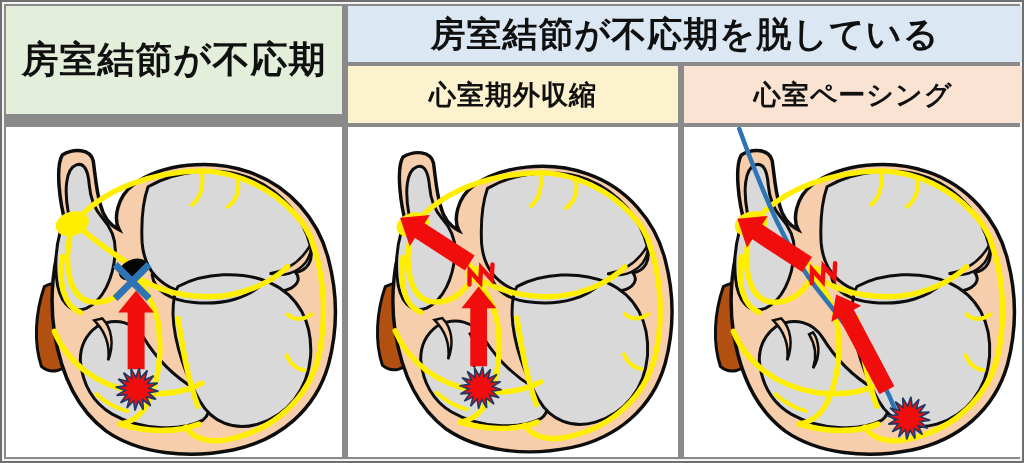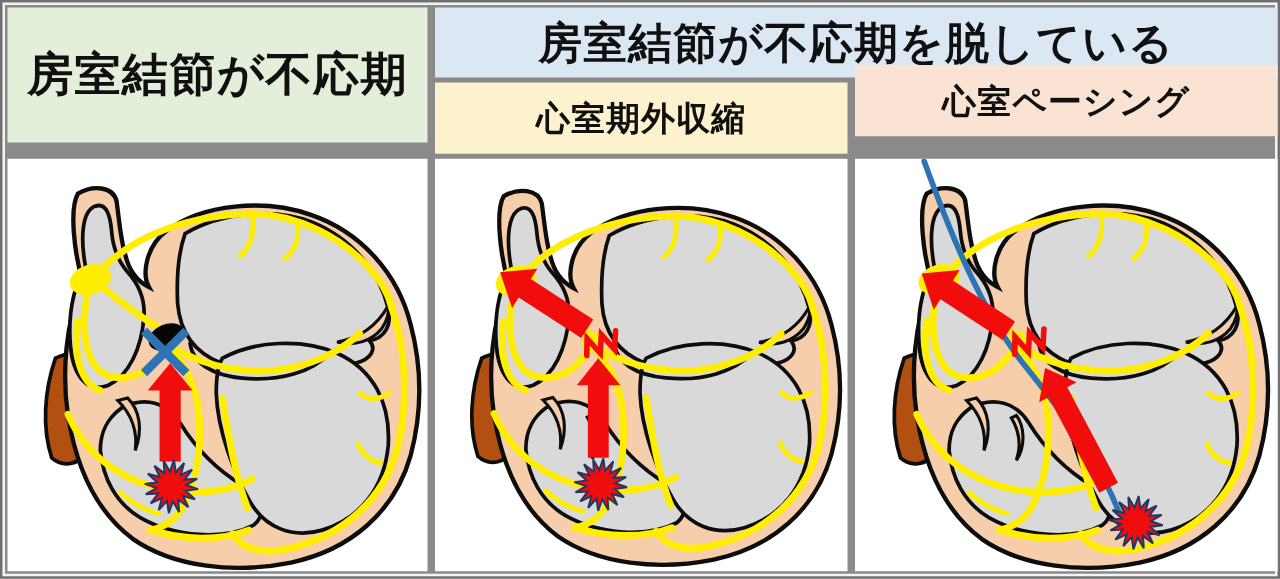--- a/index.html
+++ b/index.html
@@ -2,21 +2,21 @@
 <html style="--header_left_bg: #e3eedb; --header_right_bg: #dbe8f4; --sub_left_bg: #fdf2ce; --sub_right_bg: #fae3d3; --grid_border: #8a8a8a; --panel_bg: #ffffff; --heart_wall: #f6ceac; --chamber: #d9d9d9; --conduction: #ffee00; --arrow_red: #f20d0d; --focus_outline: #1f3864; --blue: #2e74b5; --vessel_brown: #b25012; --outline: #0d0d0d;"><head>
 <meta charset="utf-8">
 <style>
   html,body{margin:0;padding:0;background:#ffffff;font-family:"Liberation Sans","DejaVu Sans",sans-serif;}
   .frame{position:relative;width:1024px;height:463px;background:var(--grid_border,#8a8a8a);box-shadow:inset 0 0 0 2px #6f6f6f;overflow:hidden;}
   .inner{position:absolute;left:4px;top:4px;right:4px;bottom:4px;background:var(--grid_border,#8a8a8a);box-shadow:0 0 0 2px #f4f4f4;}
   .cell{position:absolute;display:flex;align-items:center;justify-content:center;color:#101010;font-weight:bold;letter-spacing:1px;}
   .hdr-left{left:2px;top:2px;width:336px;height:108px;background:var(--header_left_bg,#e3eedb);font-size:37px;}
   .hdr-right{left:344px;top:2px;width:674px;height:56px;background:var(--header_right_bg,#dbe8f4);font-size:35px;}
   .sub-left{left:344px;top:62px;width:330px;height:57px;background:var(--sub_left_bg,#fdf2ce);font-size:27px;}
-  .sub-right{left:680px;top:48px;width:338px;height:57px;background:var(--sub_right_bg,#fae3d3);font-size:27px;}
+  .sub-right{left:680px;top:62px;width:338px;height:57px;background:var(--sub_right_bg,#fae3d3);font-size:27px;}
   .panel{position:absolute;top:123px;height:330px;background:var(--panel_bg,#ffffff);}
   .panel-1{left:2px;width:336px;}
   .panel-2{left:344px;width:330px;}
   .panel-3{left:680px;width:338px;}
   .heart-svg{display:block;width:100%;height:100%;}
   .cond{fill:none;stroke:var(--conduction,#ffee00);stroke-width:5.5;stroke-linecap:round;stroke-linejoin:round;}
   .cond-thin{fill:none;stroke:var(--conduction,#ffee00);stroke-width:4;stroke-linecap:round;}
   .arrow{fill:var(--arrow_red,#f20d0d);}
   .zig{fill:none;stroke:var(--arrow_red,#f20d0d);stroke-width:4.5;stroke-linecap:round;stroke-linejoin:miter;}
   .focus{fill:var(--arrow_red,#f20d0d);stroke:var(--focus_outline,#1f3864);stroke-width:1.6;}

